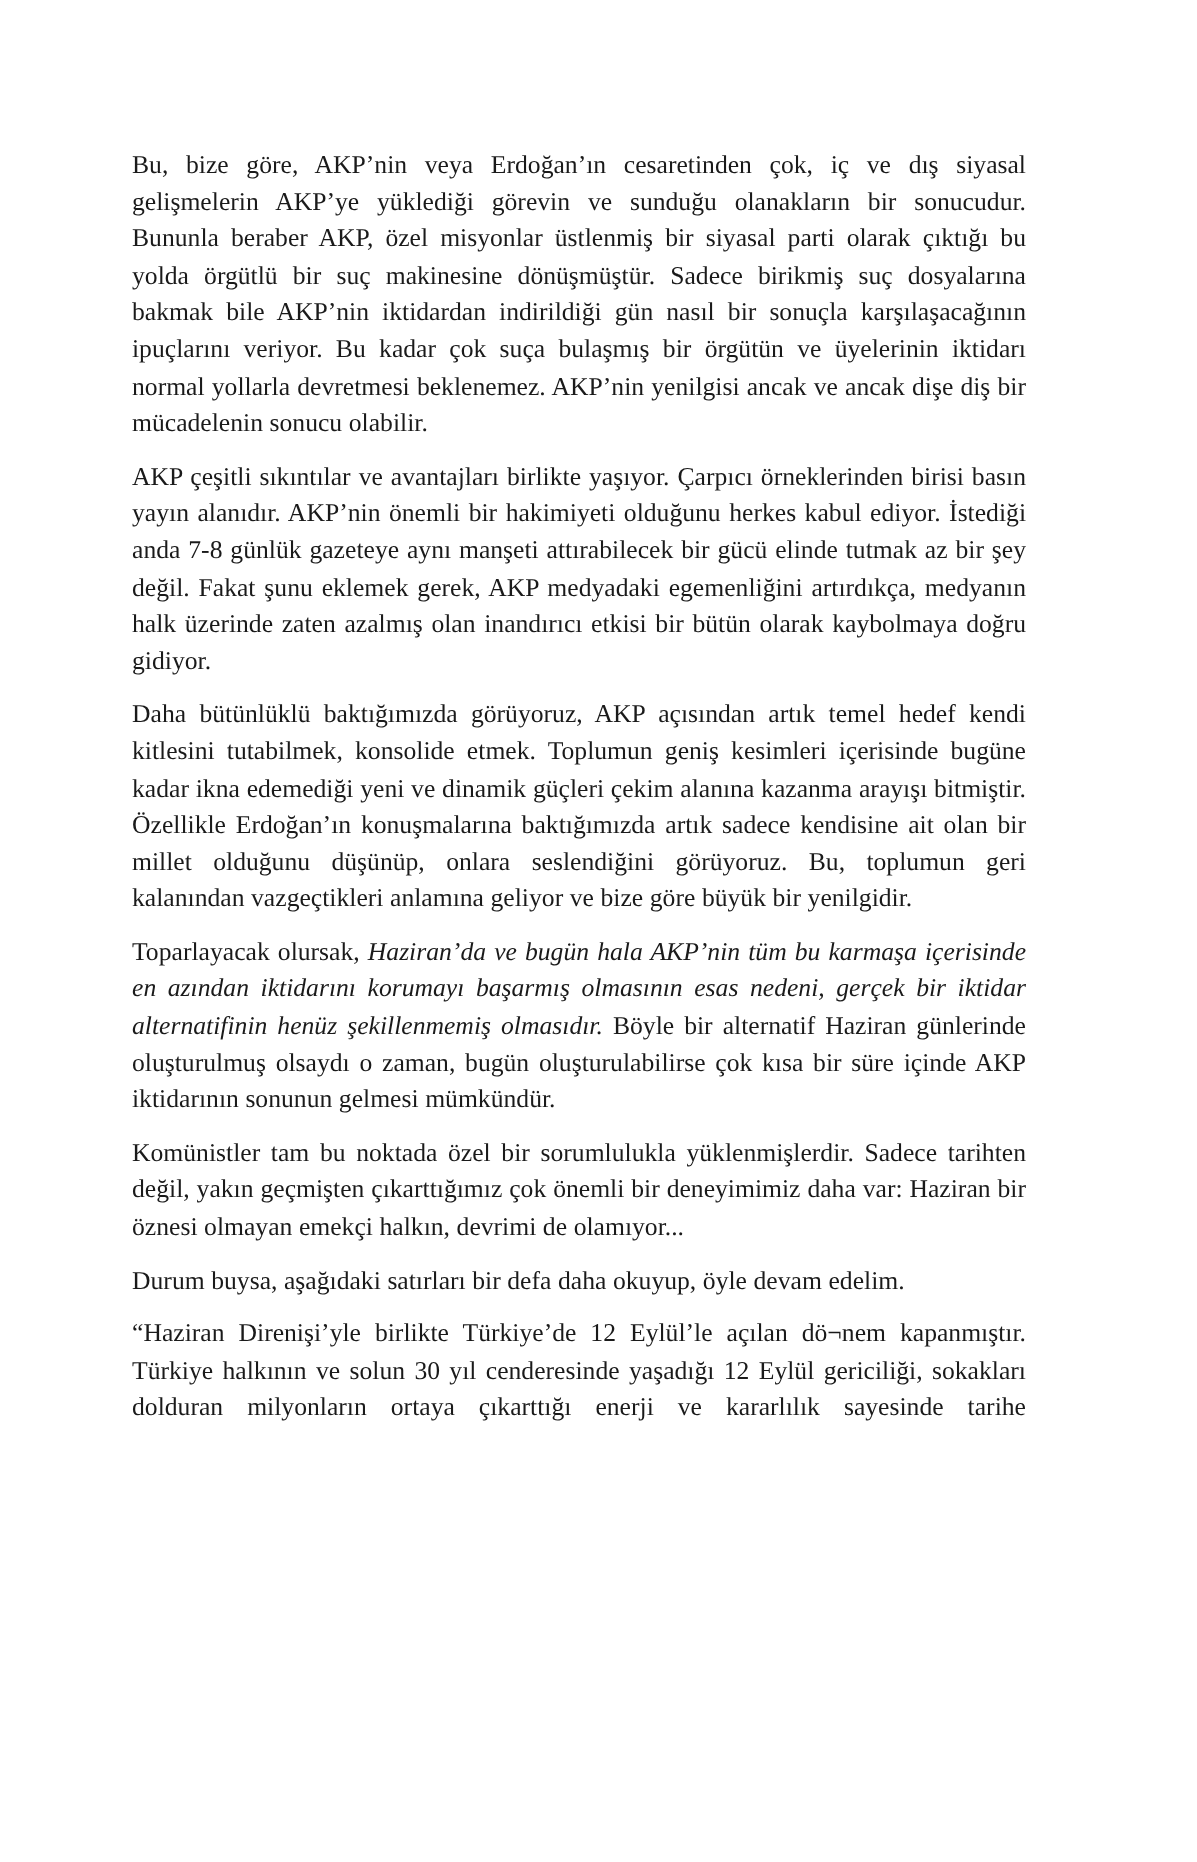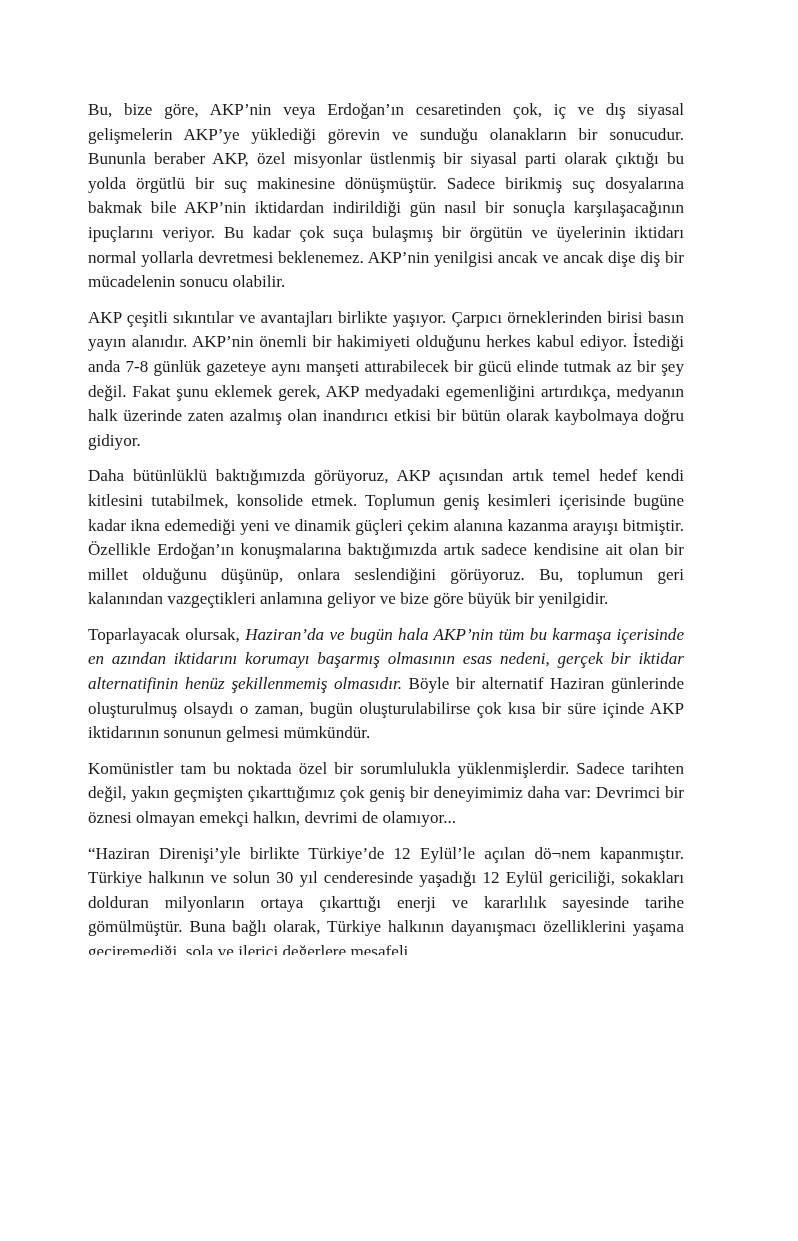--- a/index.html
+++ b/index.html
@@ -63,22 +63,23 @@
 
     <p class="paragraph">Bu, bize göre, AKP’nin veya Erdoğan’ın cesaretinden çok, iç ve dış siyasal gelişmelerin AKP’ye yüklediği görevin ve sunduğu olanakların bir sonucudur. Bununla beraber AKP, özel misyonlar üstlenmiş bir siyasal parti olarak çıktığı bu yolda  örgütlü bir suç makinesine dönüşmüştür. Sadece birikmiş suç dosyalarına bakmak bile AKP’nin iktidardan indirildiği gün nasıl bir sonuçla karşılaşacağının ipuçlarını veriyor. Bu kadar çok suça bulaşmış bir örgütün ve üyelerinin iktidarı normal yollarla devretmesi beklenemez. AKP’nin yenilgisi ancak ve ancak dişe diş bir mücadelenin sonucu olabilir.</p>
 
     <p class="paragraph">AKP çeşitli sıkıntılar ve avantajları birlikte yaşıyor. Çarpıcı örneklerinden birisi basın yayın alanıdır. AKP’nin önemli bir hakimiyeti olduğunu herkes kabul ediyor. İstediği anda 7-8 günlük gazeteye aynı manşeti attırabilecek bir gücü elinde tutmak az bir şey değil. Fakat şunu eklemek gerek, AKP medyadaki egemenliğini artırdıkça, medyanın halk üzerinde zaten azalmış olan inandırıcı etkisi bir bütün olarak kaybolmaya doğru gidiyor.</p>
 
     <p class="paragraph">Daha bütünlüklü baktığımızda görüyoruz, AKP açısından artık temel hedef kendi kitlesini tutabilmek, konsolide etmek. Toplumun geniş kesimleri içerisinde bugüne kadar ikna edemediği yeni ve dinamik güçleri çekim alanına kazanma arayışı bitmiştir. Özellikle Erdoğan’ın konuşmalarına baktığımızda artık sadece kendisine ait olan bir millet olduğunu düşünüp, onlara seslendiğini görüyoruz. Bu, toplumun geri kalanından vazgeçtikleri anlamına geliyor ve bize göre büyük bir yenilgidir.</p>
 
     <p class="paragraph"><span>Toparlayacak olursak, </span><span class="em">Haziran’da ve bugün hala AKP’nin tüm bu karmaşa içerisinde en azından iktidarını korumayı başarmış olmasının esas nedeni, gerçek bir iktidar alternatifinin henüz şekillenmemiş olmasıdır.</span><span> Böyle bir alternatif Haziran günlerinde oluşturulmuş olsaydı o zaman, bugün oluşturulabilirse çok kısa bir süre içinde AKP iktidarının sonunun gelmesi mümkündür.</span></p>
 
 
-    <p class="paragraph">Komünistler tam bu noktada özel bir sorumlulukla yüklenmişlerdir. Sadece tarihten değil, yakın geçmişten çıkarttığımız çok geniş bir deneyimimiz daha var: Devrimci bir öznesi olmayan emekçi halkın, devrimi de olamıyor...</p>
+    <p class="paragraph">Komünistler tam bu noktada özel bir sorumlulukla yüklenmişlerdir. Sadece tarihten değil, yakın geçmişten çıkarttığımız çok önemli bir deneyimimiz daha var: Haziran bir öznesi olmayan emekçi halkın, devrimi de olamıyor...</p>
 
+    <p class="paragraph">Durum buysa, aşağıdaki satırları bir defa daha okuyup, öyle devam edelim.</p>
 
     <p class="paragraph">“Haziran Direnişi’yle birlikte Türkiye’de 12 Eylül’le açılan dö¬nem kapanmıştır. Türkiye halkının ve solun 30 yıl cenderesinde yaşadığı 12 Eylül gericiliği, sokakları dolduran milyonların ortaya çıkarttığı enerji ve kararlılık sayesinde tarihe gömülmüştür. Buna bağlı olarak, Türkiye halkının dayanışmacı özelliklerini yaşama geçiremediği, sola ve ilerici değerlere mesafeli</p>
 
   </div>
 
   <div class="page-number">36</div>
 
 </div>
 
 </body></html>

